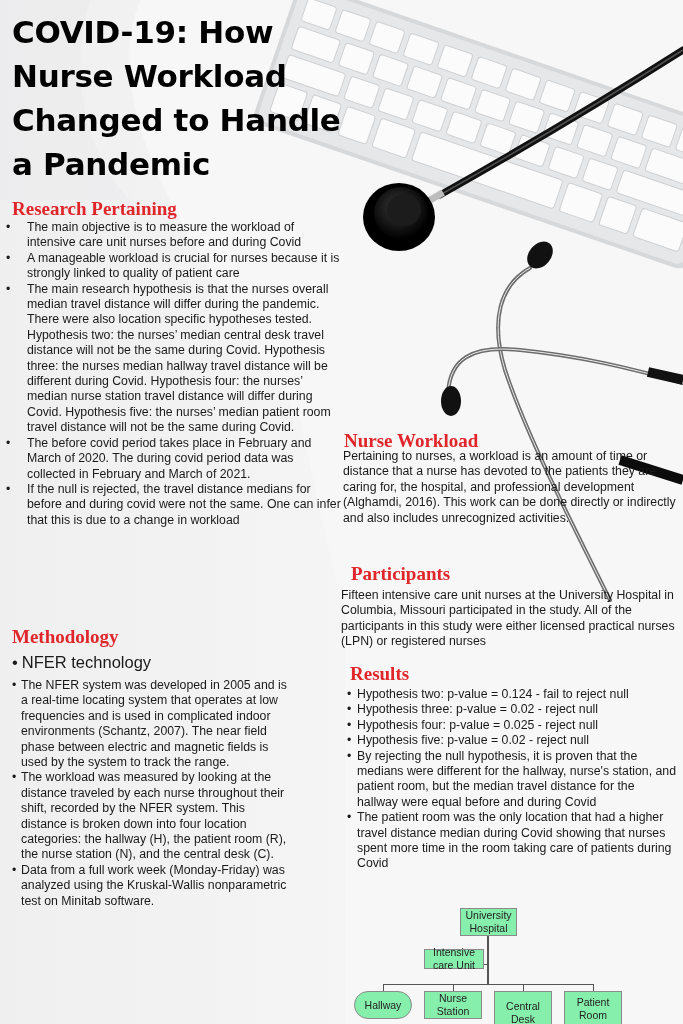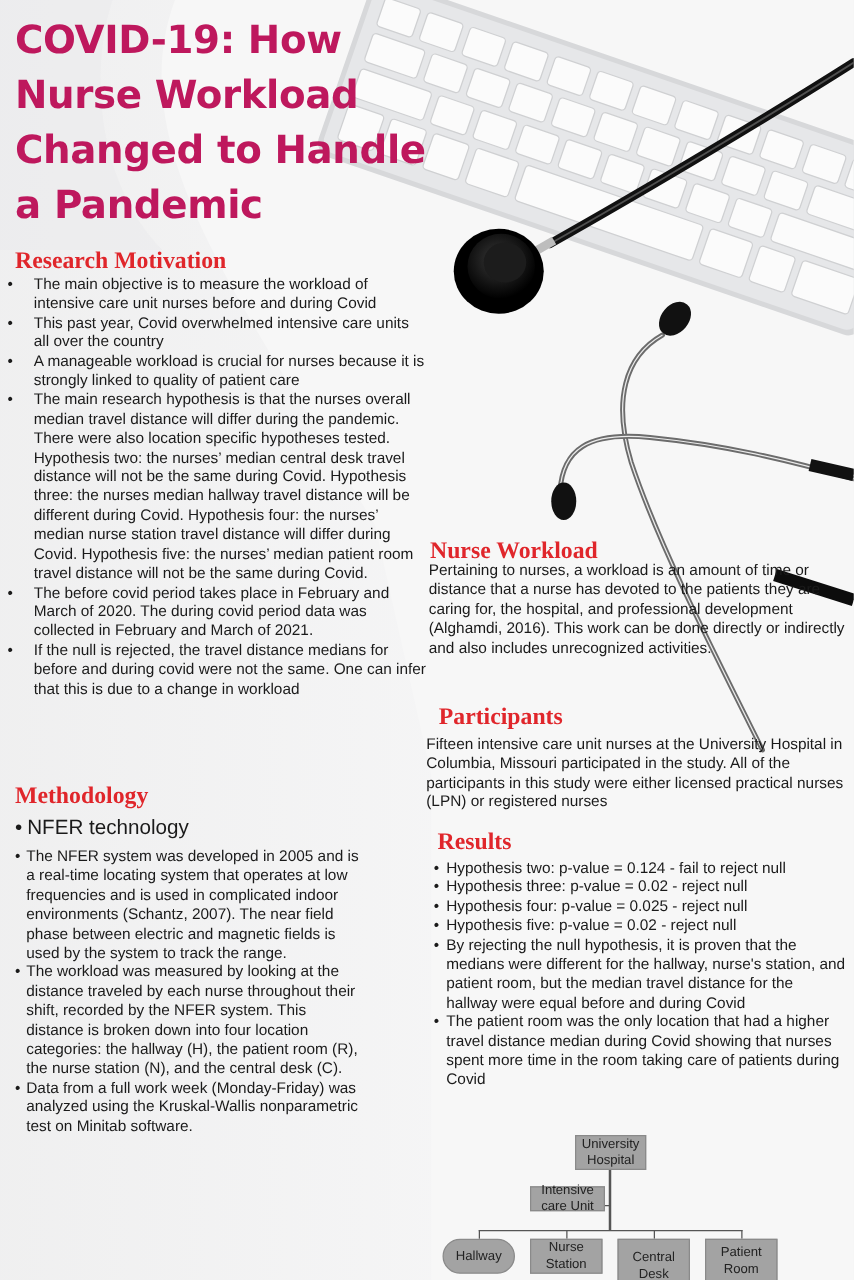--- a/index.html
+++ b/index.html
@@ -12,21 +12,21 @@
   }
   .bg-layer { position: absolute; left: 0; top: 0; width: 683px; height: 1024px; z-index: 0; }
   .content { position: absolute; z-index: 2; }
 
   .title {
     left: 12px; top: 10px; width: 330px;
     font-family: "DejaVu Sans", sans-serif;
     font-weight: bold;
     font-size: 31px;
     line-height: 44px;
-    color: #be185d;
+    color: #000000;
     letter-spacing: -0.3px;
   }
   .section-heading {
     font-family: "Liberation Serif", "DejaVu Serif", serif;
     font-weight: bold;
     color: #e0262b;
     font-size: 19px;
     line-height: 22px;
   }
   .body-text {
@@ -65,21 +65,21 @@
   #r-heading { left: 350px; top: 663px; }
   #r-list { left: 347px; top: 687px; width: 330px; }
   #r-list li { padding-left: 10px; }
   #r-list li::before { left: 0; }
 
   
   .org { position: absolute; z-index: 2; }
   .org-box {
     position: absolute;
     border: 1px solid #8a8a8a;
-    background: #a3a3a3;
+    background: #86efac;
     font-family: "Liberation Sans", "DejaVu Sans", sans-serif;
     font-size: 10.5px;
     line-height: 13px;
     color: #222;
     text-align: center;
     display: flex; align-items: center; justify-content: center;
   }
   .org-line { position: absolute; background: #555; }
 </style>
 </head>
@@ -168,24 +168,23 @@
     <ellipse cx="540" cy="255" rx="11" ry="15" fill="#111" transform="rotate(40 540 255)"></ellipse>
     <ellipse cx="451" cy="401" rx="10" ry="15" fill="#111"></ellipse>
 
     <path d="M648 372 L 683 380" stroke="#111" stroke-width="10" stroke-linecap="butt"></path>
     <path d="M620 460 L 683 480" stroke="#0c0c0c" stroke-width="10" fill="none"></path>
   </g>
 </svg>
 
 <h1 class="content title">COVID-19: How Nurse Workload Changed to Handle a Pandemic</h1>
 
-<h2 class="content section-heading" id="rm-heading">Research Motivation</h2>
+<h2 class="content section-heading" id="rm-heading">Research Pertaining</h2>
 <ul class="content bullets body-text" id="rm-list">
   <li>The main objective is to measure the workload of intensive care unit nurses  before and during Covid</li>
-  <li>This past year, Covid overwhelmed intensive care units all over the country</li>
   <li>A manageable workload is crucial for nurses because it is strongly linked to quality of patient care</li>
   <li>The main research hypothesis is that the nurses overall median travel distance will differ during the pandemic. There were also location specific hypotheses tested. Hypothesis two: the nurses’ median central desk travel distance will not be the same during Covid. Hypothesis three: the nurses median hallway travel distance will be different during Covid. Hypothesis four: the nurses’ median nurse station travel distance will differ during Covid. Hypothesis five: the nurses’ median patient room travel distance will not be the same during Covid.</li>
   <li>The before covid period takes place in February and March of 2020. The during covid period data was collected in February and March of 2021.</li>
   <li>If the null is rejected, the travel distance medians for before and during covid were not the same. One can infer that this is due to a change in workload</li>
 </ul>
 
 <h2 class="content section-heading" id="m-heading">Methodology</h2>
 <div class="content body-text" id="m-sub">
   <span id="m-sub-bullet">•</span><span>NFER technology</span>
 </div>

